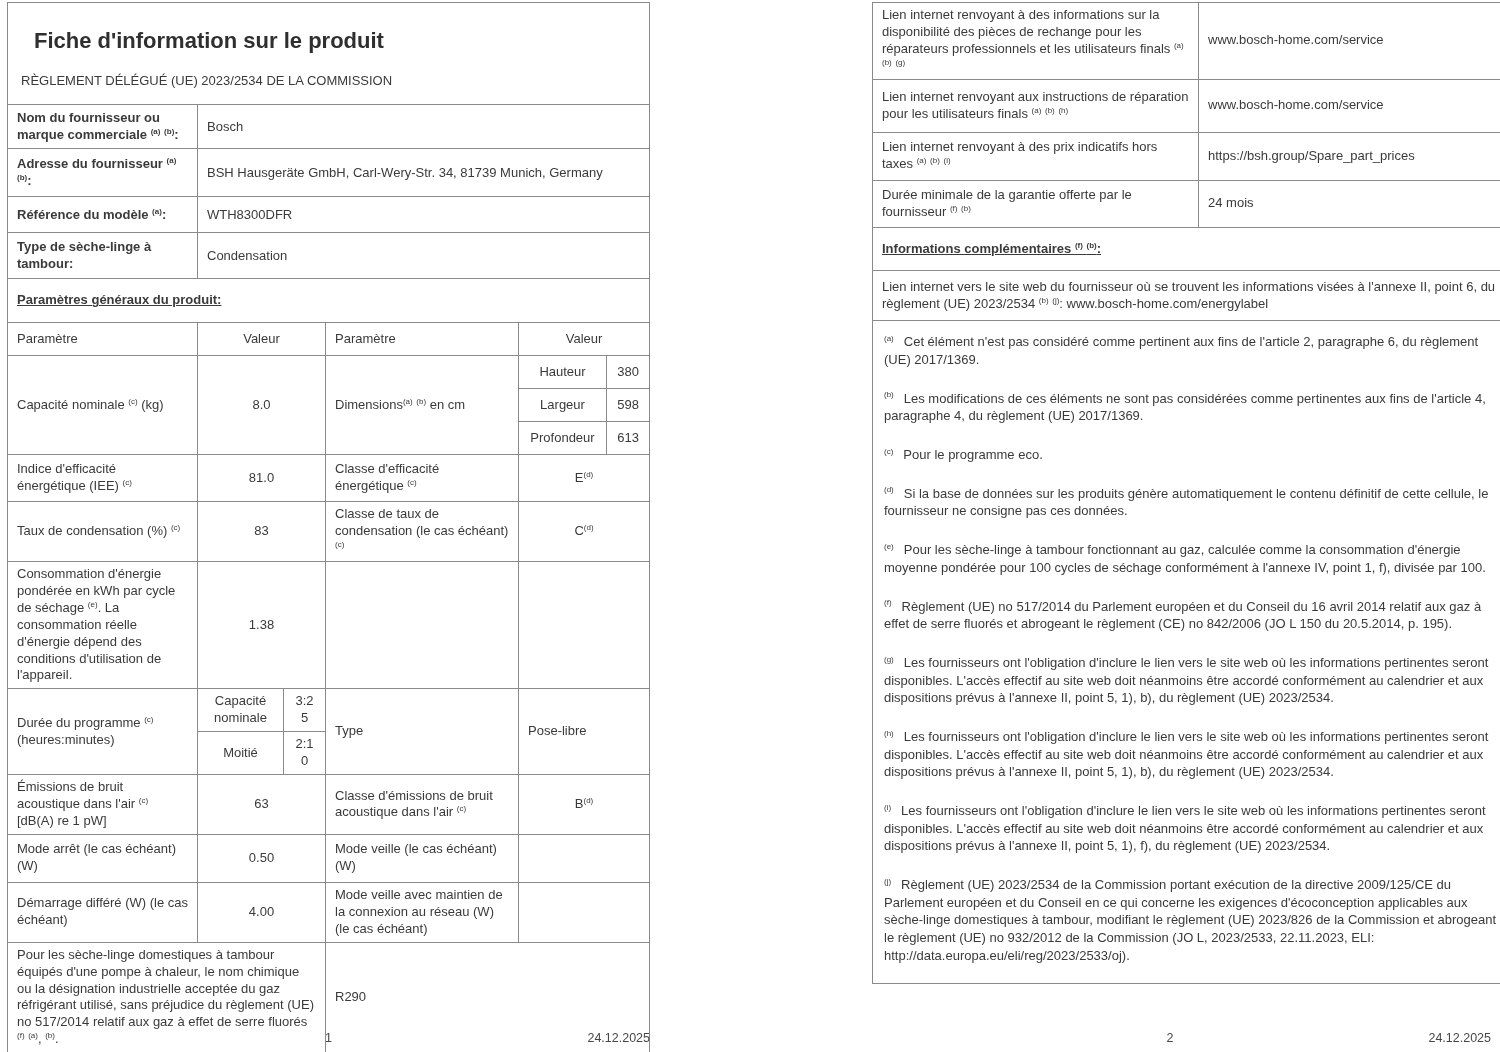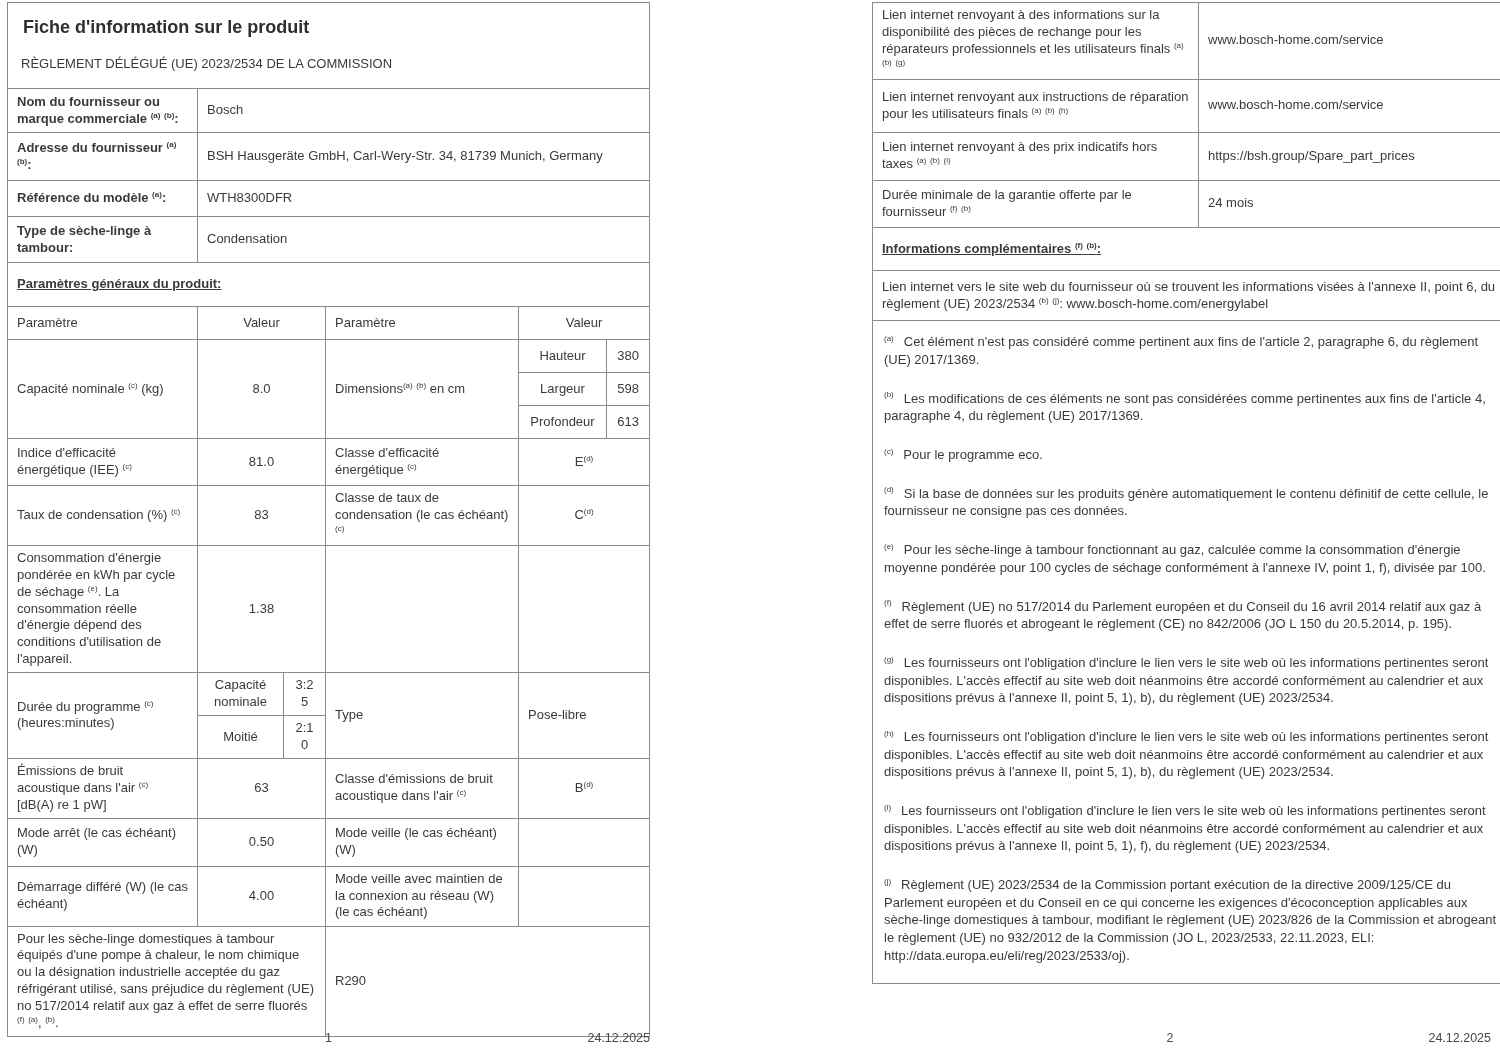--- a/index.html
+++ b/index.html
@@ -16,21 +16,21 @@
   td {
     border:1px solid #8a8a8a;
     padding:4px 9px;
     vertical-align:middle;
     font-size:13px; line-height:1.3; color:#3a3a3a;
     word-wrap:break-word;
   }
   .b { font-weight:bold; }
   .c { text-align:center; }
   .title-cell { padding:11px 13px 15px; }
-  h1 { font-size:18px; font-weight:bold; margin:2px; color:#2f2f2f; }
+  h1 { font-size:22px; font-weight:bold; margin:13px; color:#2f2f2f; }
   .subtitle { margin-top:17px; font-size:13px; font-weight:normal; }
   sup { font-size:8px; vertical-align:super; line-height:0; }
   .band { padding:13px 9px;text-decoration:underline; }
   .footnotes-cell { vertical-align:top; padding:12px 10px 16px 11px; }
   .fn { margin:0 0 21px 0; line-height:1.36; }
   .fn:last-child { margin-bottom:3px; }
   .fnm { margin-right:10px; }
   .footer-item { position:absolute; top:1031px; font-size:12.5px; color:#474747; }
   .fw-left  { left:7px;  width:643px; }
   .fw-right { left:849px; width:642px; }

